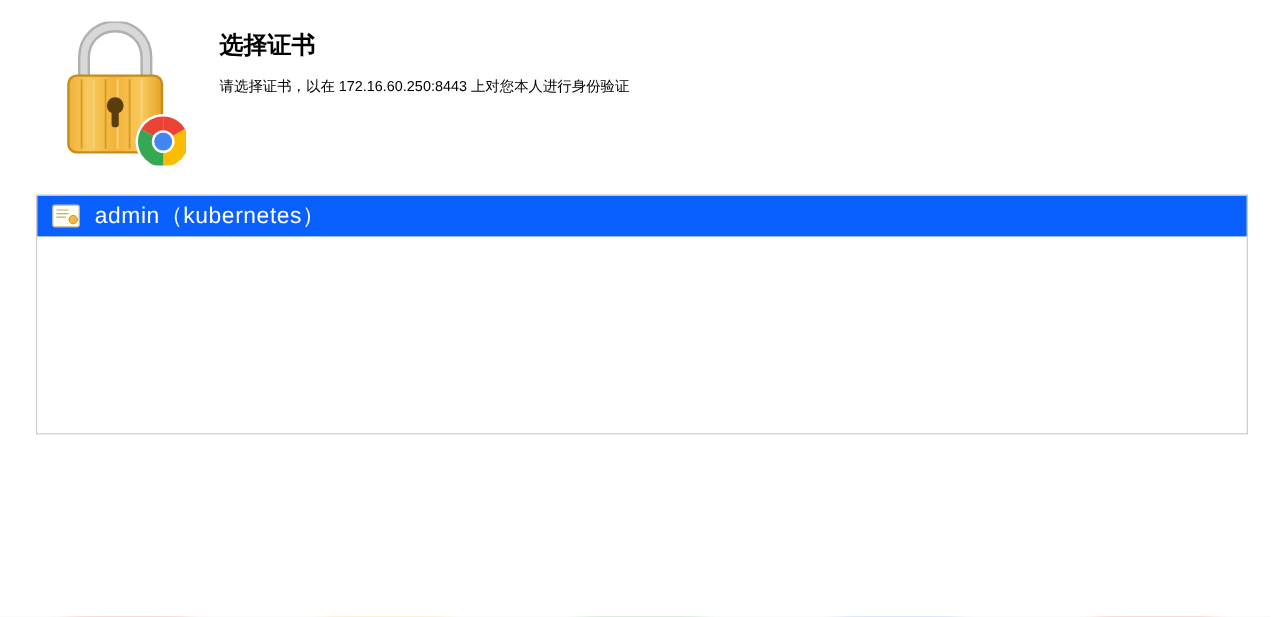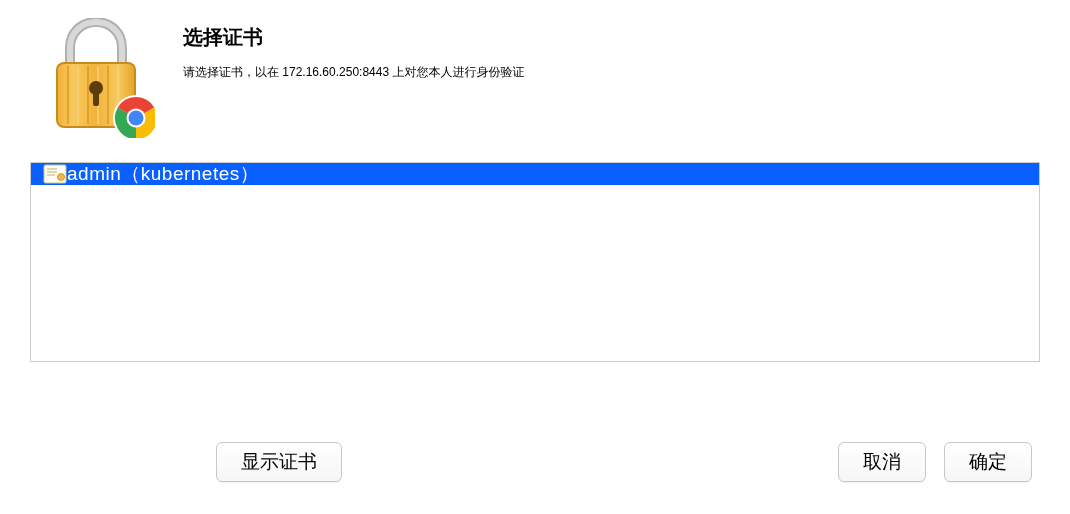--- a/index.html
+++ b/index.html
@@ -57,21 +57,22 @@
       height: 200px;
       overflow: auto;
     }
     .cert-row {
       display: flex;
       align-items: center;
       background: #0a60ff;
       color: #fff;
       padding: 4px 12px;
       font-size: 19px;
-      height: 22px;
+      gap: 12px;
+      height: 34px;
     }
     .cert-mini-icon {
       width: 24px;
       height: 20px;
       flex-shrink: 0;
     }
     .cert-label {
       letter-spacing: 0.5px;
     }
     .button-bar {
@@ -180,27 +181,20 @@
           <line x1="4" y1="5" x2="14" y2="5" stroke="#b8b070" stroke-width="1"></line>
           <line x1="4" y1="8" x2="14" y2="8" stroke="#b8b070" stroke-width="1"></line>
           <line x1="4" y1="11" x2="12" y2="11" stroke="#b8b070" stroke-width="1"></line>
           <circle cx="18" cy="13" r="3.5" fill="#f2b84b" stroke="#c48a1a" stroke-width="0.8"></circle>
         </svg>
       </span>
       <span class="cert-label">admin（kubernetes）</span>
     </div>
   </div>
 
-  <div class="button-bar">
-    <div class="spacer-left"></div>
-    <button class="btn">显示证书</button>
-    <div class="flex-spacer"></div>
-    <button class="btn">取消</button>
-    <button class="btn">确定</button>
-  </div>
 
 </div>
 
 <div class="bg-blur">
   <div class="blur-dot blur-r"></div>
   <div class="blur-dot blur-y"></div>
   <div class="blur-dot blur-g"></div>
   <div class="blur-dot blur-b"></div>
   <div class="blur-dot blur-r"></div>
 </div>

